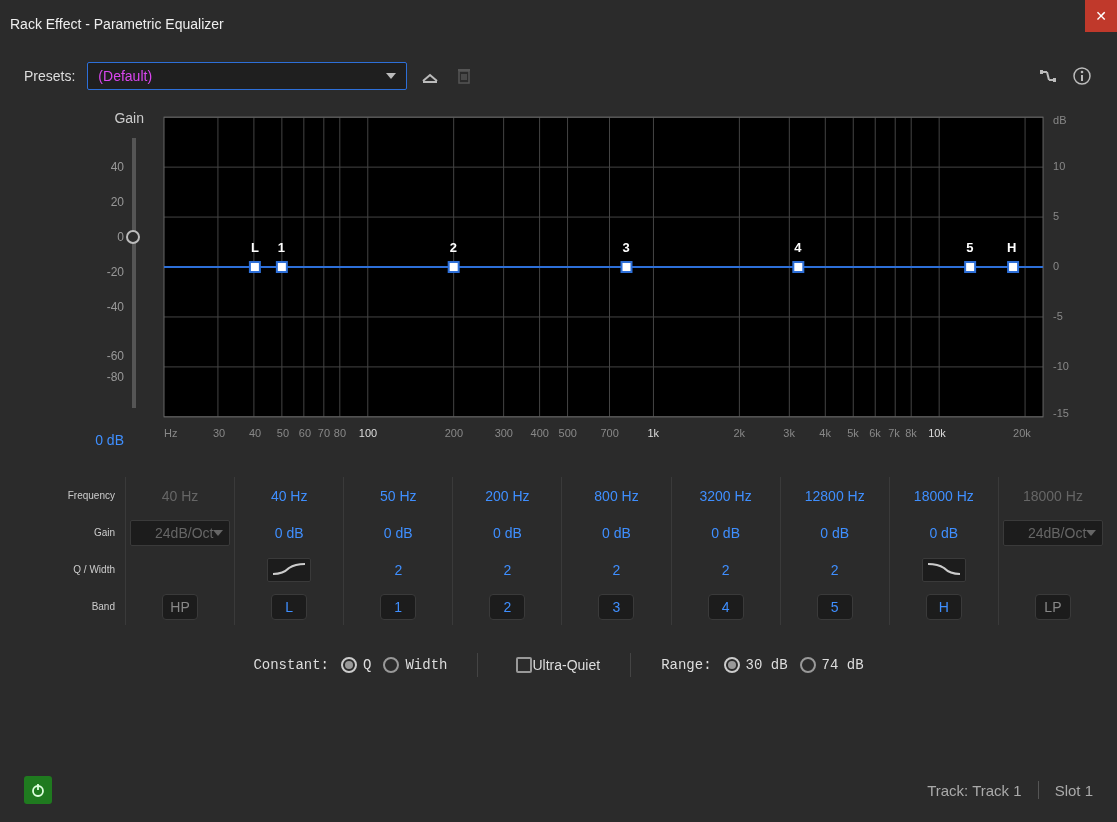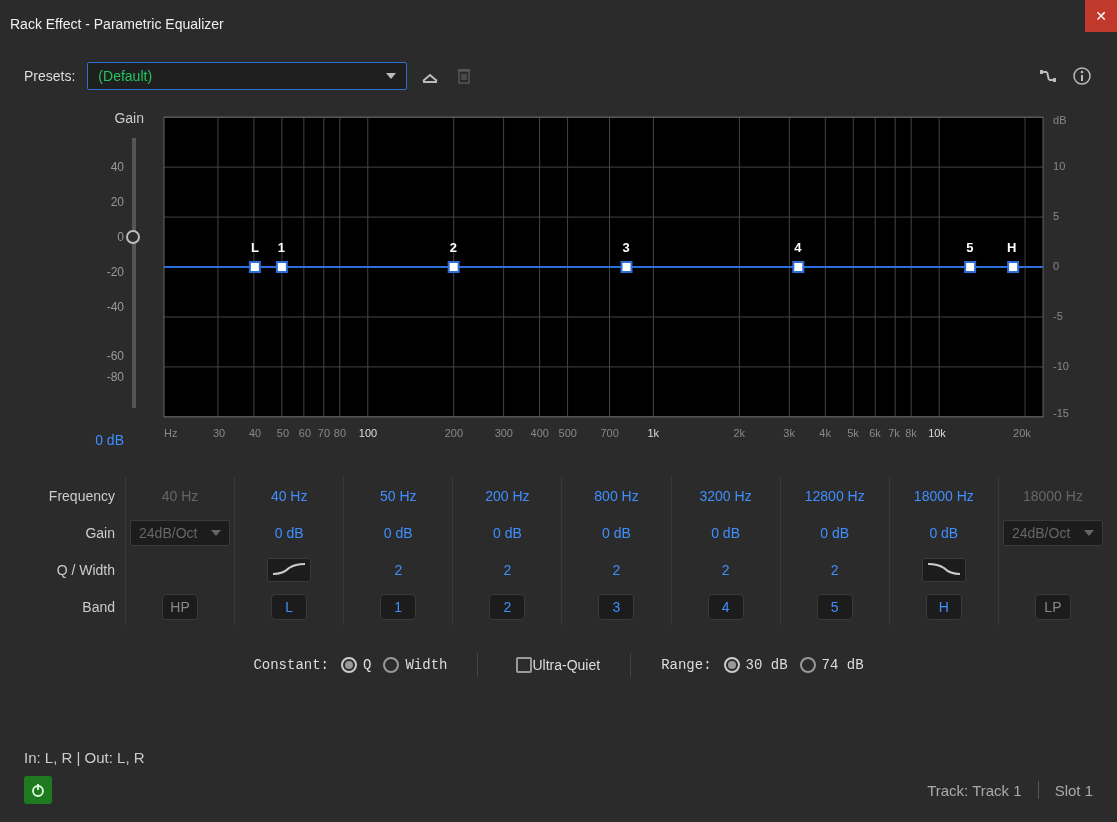--- a/index.html
+++ b/index.html
@@ -39,21 +39,21 @@
   padding: 30px 24px 22px 24px;
   gap: 12px;
 }
 .presets-label { color: #ddd; font-size: 14px; }
 .presets-select {
   flex: 0 0 320px;
   height: 28px;
   background: #1f1f1f;
   border: 1px solid #2d6fd8;
   border-radius: 2px;
-  color: #22c55e;
+  color: #d946ef;
   display: flex;
   align-items: center;
   justify-content: space-between;
   padding: 0 10px;
   font-size: 14px;
   cursor: pointer;
 }
 .chevron-down {
   width: 0; height: 0;
   border-left: 5px solid transparent;
@@ -141,41 +141,41 @@
 }
 .bt-row {
   display: flex;
   align-items: center;
   height: 37px;
 }
 .bt-label {
   width: 115px;
   text-align: right;
   color: #ccc;
-  font-size: 14px;
+  font-size: 10px;
   padding-right: 10px;
 }
 .bt-cell {
   flex: 1;
   text-align: center;
   font-size: 14px;
   border-left: 1px solid #3a3a3a;
   height: 100%;
   display: flex;
   align-items: center;
   justify-content: center;
   color: #3f8fff;
 }
 .bt-cell:first-of-type { border-left: none; }
 .bt-cell.inactive { color: #666; }
 .slope-sel {
   background: #1c1c1c;
   border: 1px solid #3a3a3a;
   border-radius: 2px;
-  padding: 4px 8px;
+  padding: 4px 24px;
   display: flex;
   align-items: center;
   justify-content: space-between;
   width: 100px;
   color: #666;
 }
 .slope-sel .chevron-down { border-top-color: #666; }
 .shelf-ic {
   width: 44px;
   height: 24px;
@@ -574,21 +574,20 @@
       <span>30 dB</span>
     </span>
     <span class="radio">
       <span class="rcircle"></span>
       <span>74 dB</span>
     </span>
   </div>
 </div>
 
 <div class="footer">
-  <div class="io-text">In: L, R | Out: L, R</div>
   <div class="footer-row">
     <div class="power-btn">
       <svg width="16" height="16" viewBox="0 0 16 16">
         <circle cx="8" cy="9" r="5" stroke="#dfd" stroke-width="1.8" fill="none"></circle>
         <line x1="8" y1="2" x2="8" y2="8" stroke="#dfd" stroke-width="1.8"></line>
       </svg>
     </div>
     <div class="track-info">
       <span>Track: Track 1</span>
       <span class="sep"></span>

